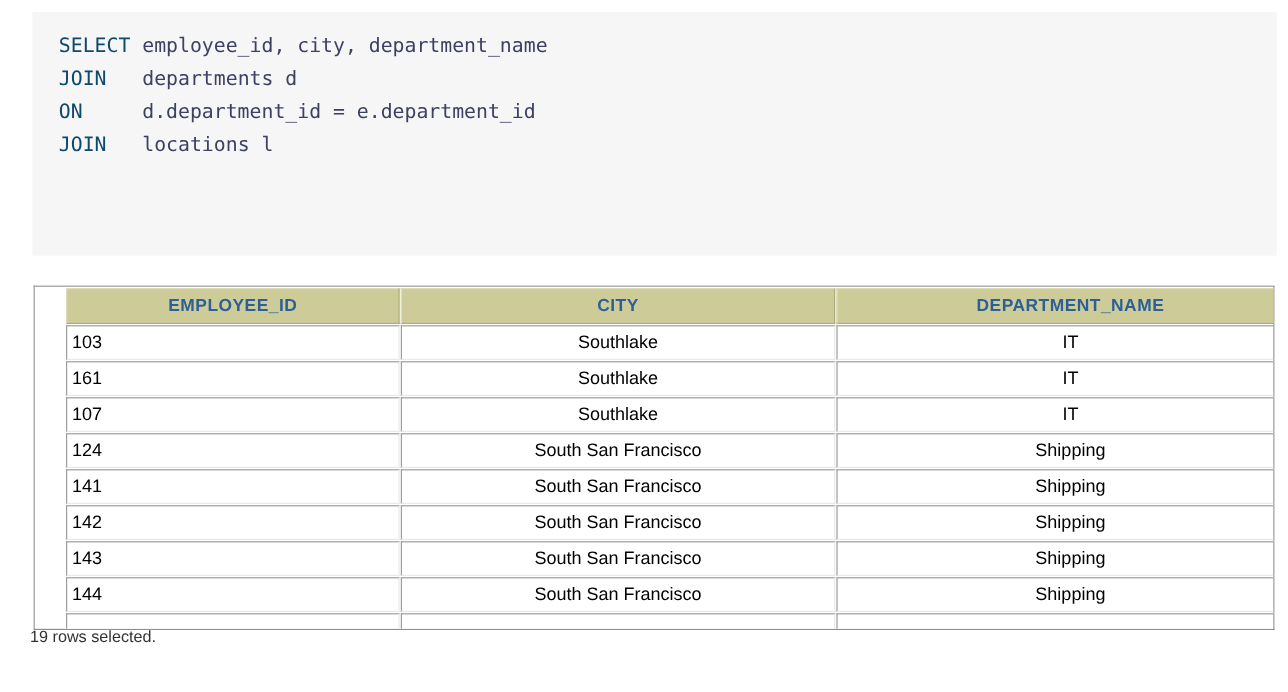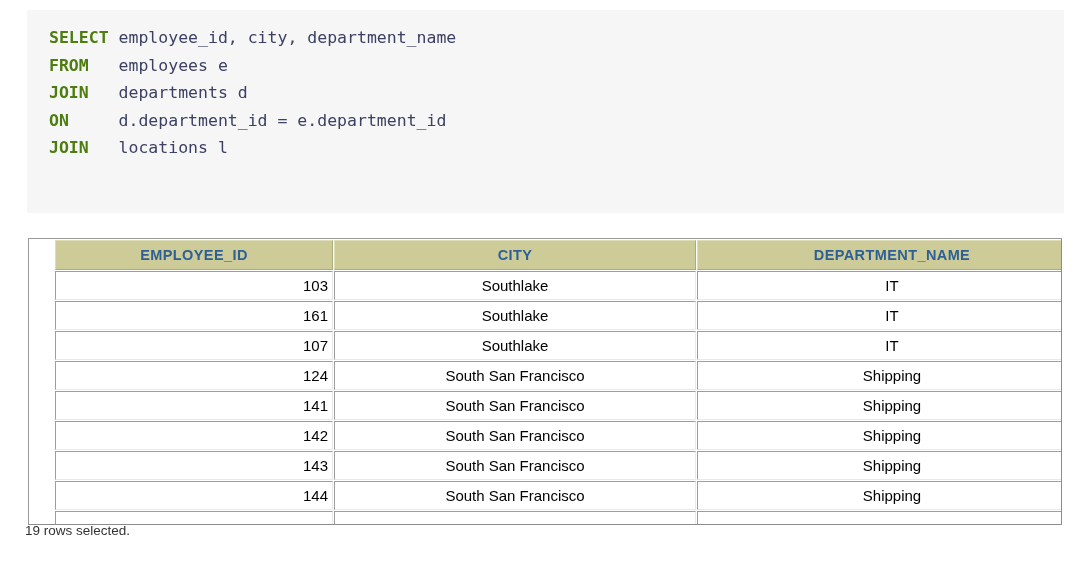--- a/index.html
+++ b/index.html
@@ -27,22 +27,21 @@
     padding: 14px 0 0 22px;
   }
   .sql-line {
     font-family: "DejaVu Sans Mono", "Liberation Mono", monospace;
     font-size: 16.5px;
     line-height: 27.5px;
     white-space: pre;
     color: #3c4063;
   }
   .kw {
-    color: #4d7c0f;
-    font-weight: bold;
+    color: #0c4a6e;
   }
 
   
   #result-table-wrap {
     position: absolute;
     left: 28px;
     top: 238px;
     width: 1034px;
     height: 287px;
     overflow: hidden;
@@ -74,21 +73,21 @@
   table#result-table th {
     background: #cdcc99;
     color: #2e6096;
     font-weight: bold;
     font-size: 14.5px;
     letter-spacing: 0.4px;
     text-align: center;
     height: 30px;
     border-color: #dcdcb8 #adac80 #adac80 #dcdcb8;
   }
-  td.col-id { text-align: right; }
+  td.col-id { text-align: left; }
   td.col-city { text-align: center; }
   td.col-dept { text-align: center; }
 
   col.c-id   { width: 278px; }
   col.c-city { width: 362px; }
   col.c-dept { width: 390px; }
 
   
   #rows-selected {
     position: absolute;
@@ -96,21 +95,20 @@
     top: 523px;
     font-size: 13.5px;
     color: #333333;
   }
 </style>
 </head>
 <body>
 
 <div id="sql-block">
     <div class="sql-line"><span class="kw">SELECT</span><span class="sql-rest"> employee_id, city, department_name</span></div>
-    <div class="sql-line"><span class="kw">FROM</span><span class="sql-rest">   employees e</span></div>
     <div class="sql-line"><span class="kw">JOIN</span><span class="sql-rest">   departments d</span></div>
     <div class="sql-line"><span class="kw">ON</span><span class="sql-rest">     d.department_id = e.department_id</span></div>
     <div class="sql-line"><span class="kw">JOIN</span><span class="sql-rest">   locations l</span></div>
   </div>
 
 <div id="result-table-wrap">
   <table id="result-table">
     <colgroup>
       <col class="c-id">
         <col class="c-city">

